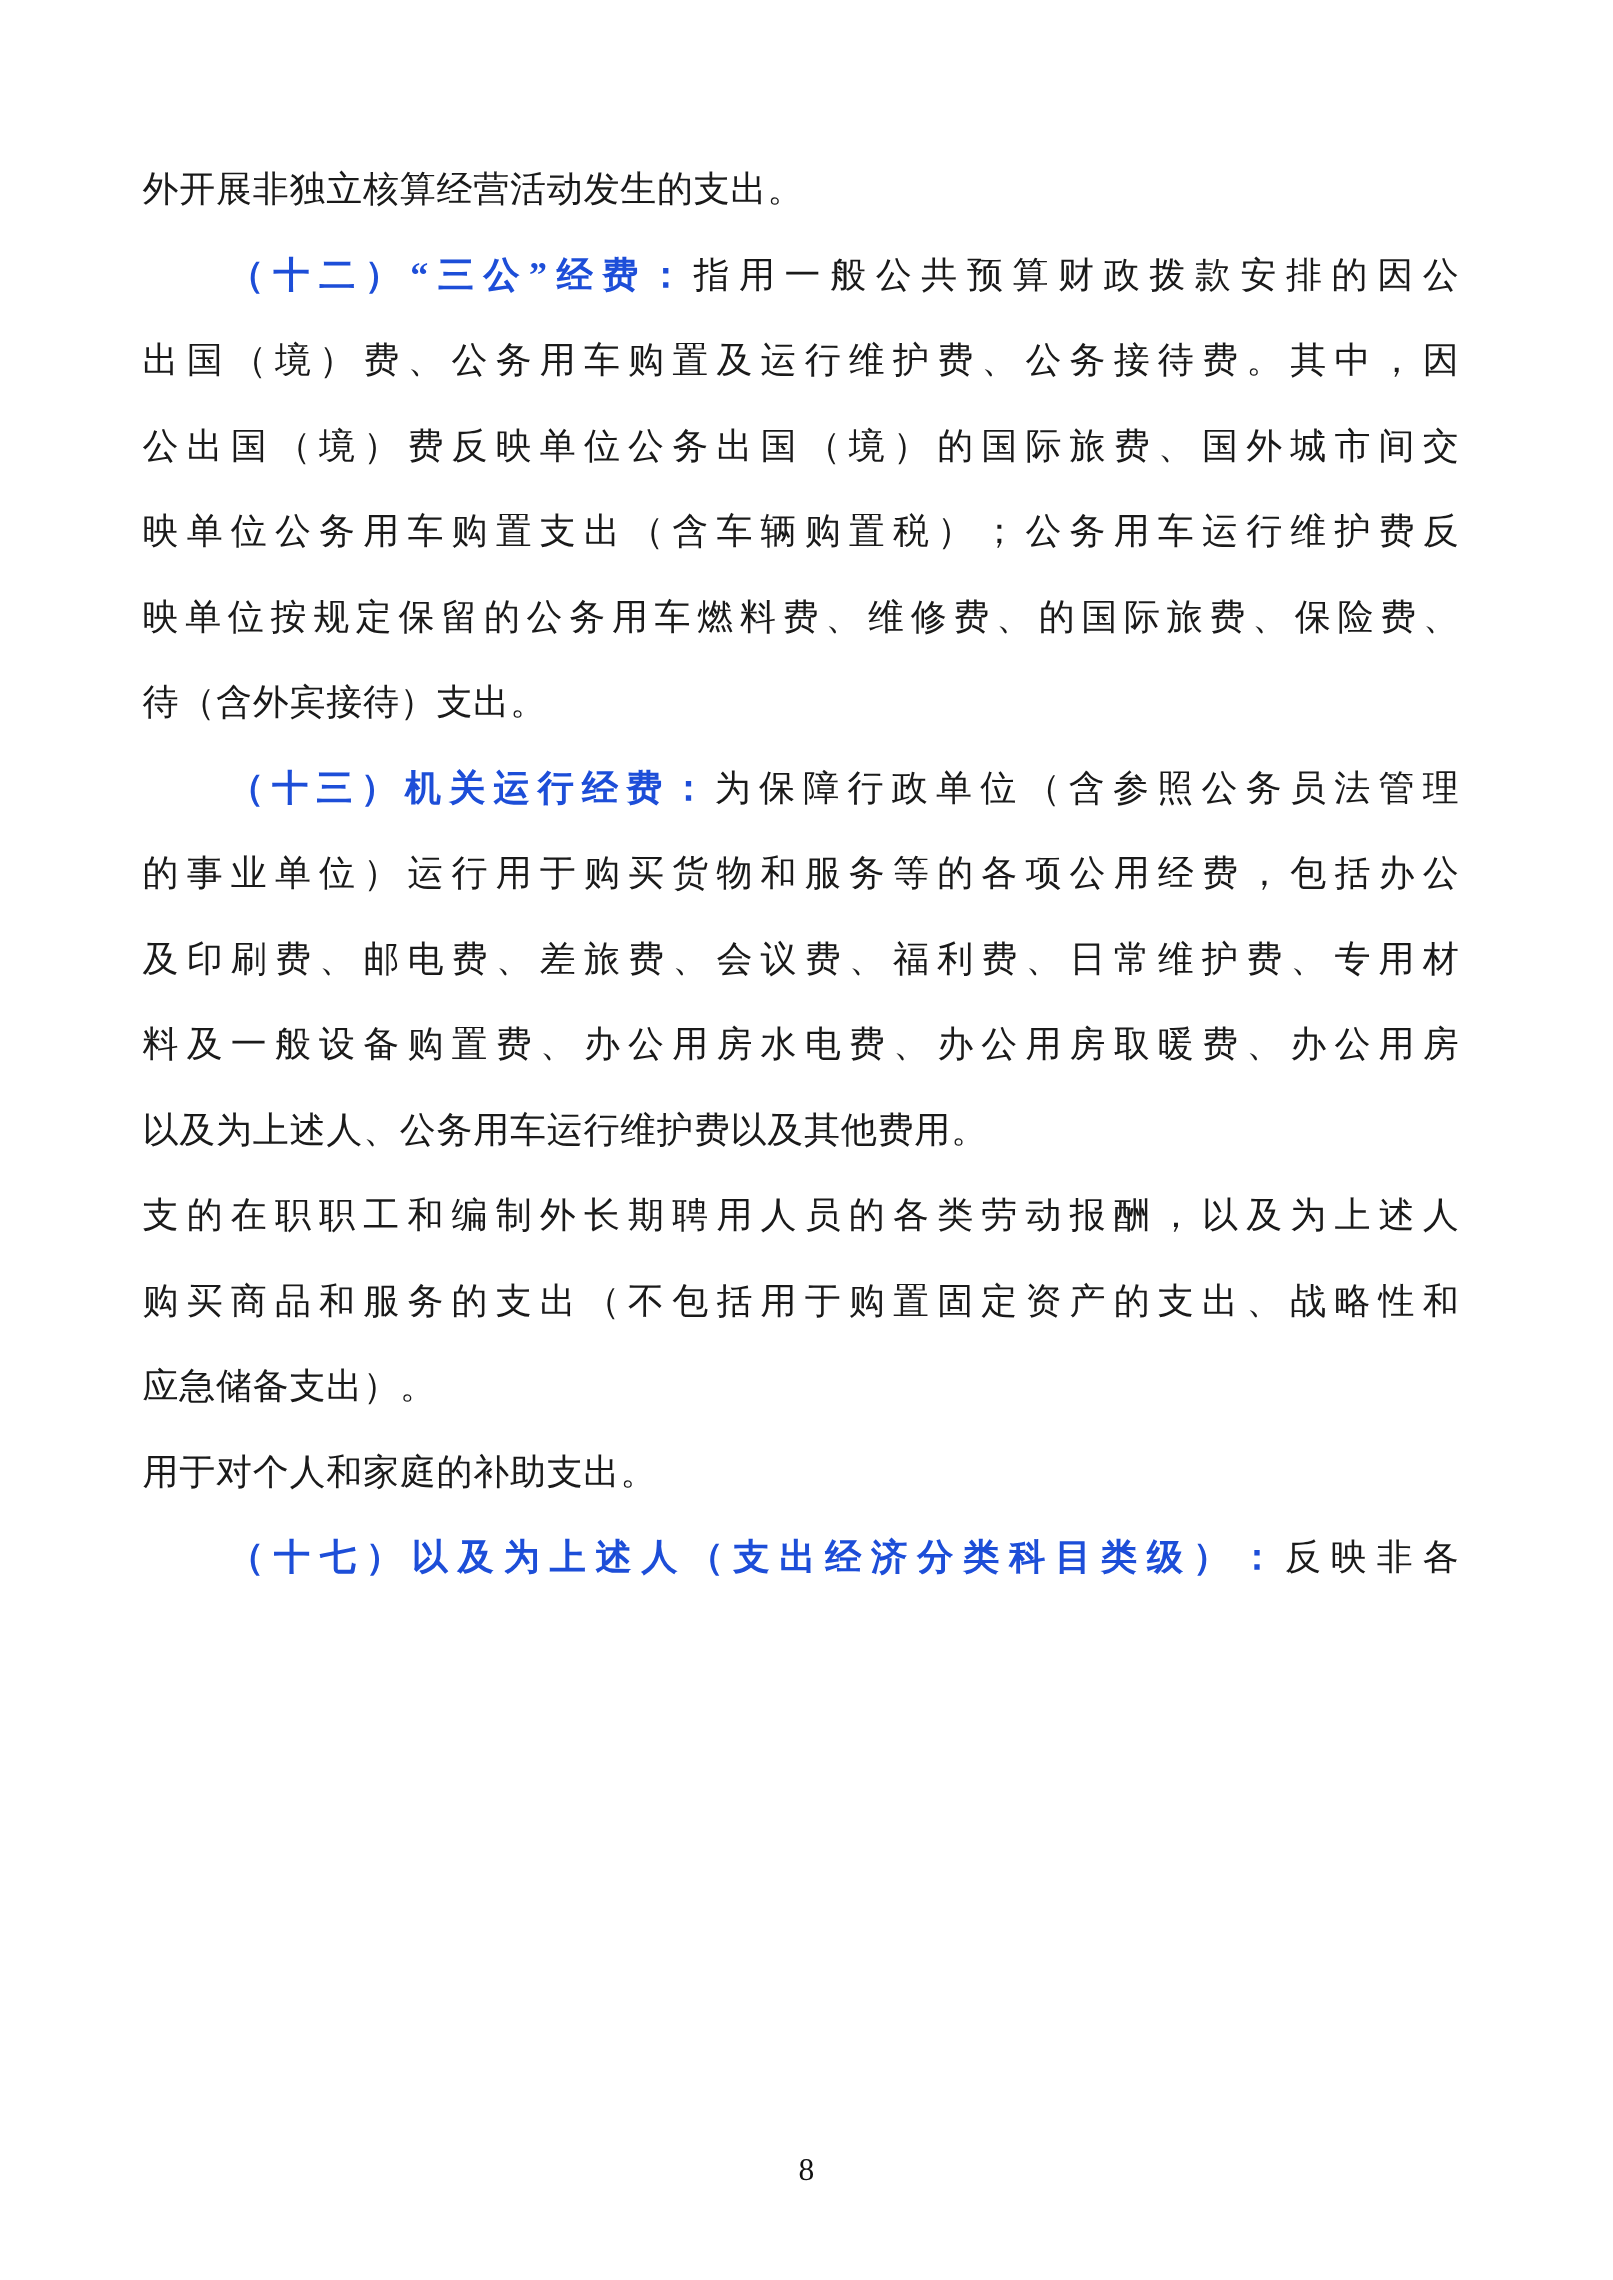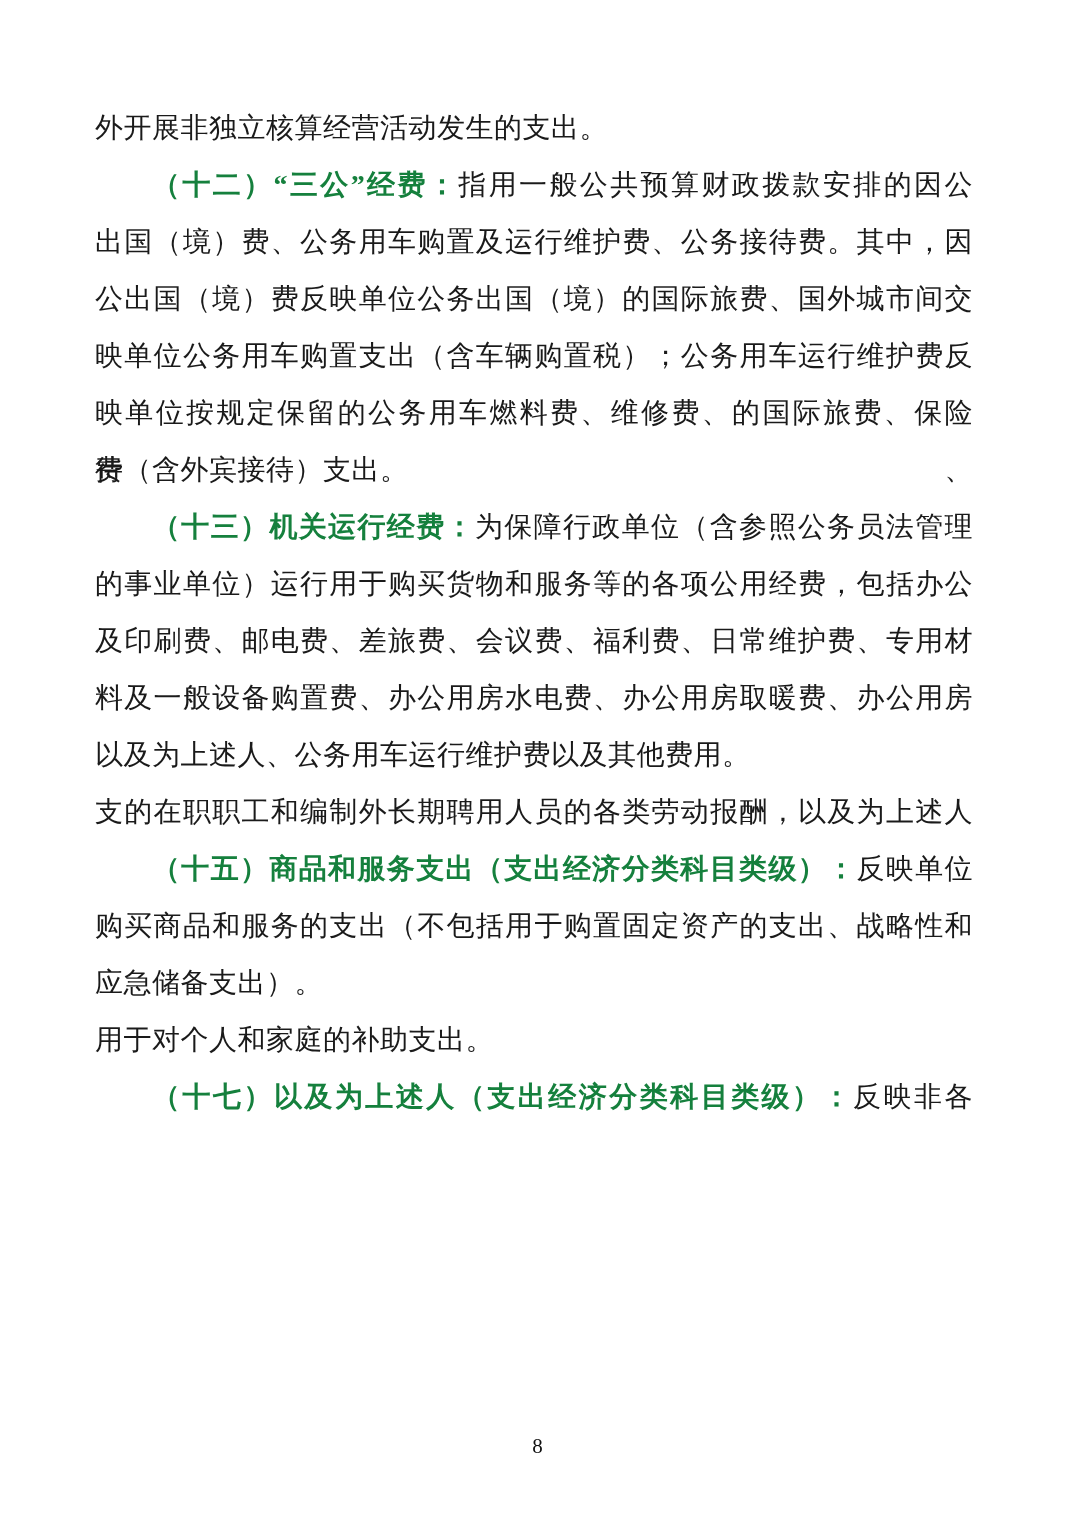--- a/index.html
+++ b/index.html
@@ -18,38 +18,38 @@
   }
   .text-body {
     position: absolute;
     left: 95px;
     top: 99px;
     width: 878px;
   }
   .line {
     height: 57px;
     line-height: 57px;
-    font-size: 28px;
+    font-size: 24px;
     text-align: justify;
     text-justify: distribute;
     letter-spacing: 0.5px;
     color: #1a1a1a;
   }
   .line.full {
     text-align-last: justify;
   }
   .line.short {
     text-align-last: left;
   }
   .line.indent {
     text-indent: 57px;
   }
   .seg.bold {
     font-weight: bold;
-    color: #15803d;
+    color: #1d4ed8;
   }
   .footer {
     position: absolute;
     left: 0;
     top: 1434px;
     width: 100%;
     text-align: center;
   }
   .pagenum {
     font-size: 21px;
@@ -68,21 +68,20 @@
       <div class="line full"><span class="seg">公出国（境）费反映单位公务出国（境）的国际旅费、国外城市间交</span></div>
       <div class="line full"><span class="seg">映单位公务用车购置支出（含车辆购置税）；公务用车运行维护费反</span></div>
       <div class="line full"><span class="seg">映单位按规定保留的公务用车燃料费、维修费、的国际旅费、保险费、</span></div>
       <div class="line short"><span class="seg">待（含外宾接待）支出。</span></div>
       <div class="line full indent"><span class="seg bold">（十三）机关运行经费：</span><span class="seg">为保障行政单位（含参照公务员法管理</span></div>
       <div class="line full"><span class="seg">的事业单位）运行用于购买货物和服务等的各项公用经费，包括办公</span></div>
       <div class="line full"><span class="seg">及印刷费、邮电费、差旅费、会议费、福利费、日常维护费、专用材</span></div>
       <div class="line full"><span class="seg">料及一般设备购置费、办公用房水电费、办公用房取暖费、办公用房</span></div>
       <div class="line short"><span class="seg">以及为上述人、公务用车运行维护费以及其他费用。</span></div>
       <div class="line full"><span class="seg">支的在职职工和编制外长期聘用人员的各类劳动报酬，以及为上述人</span></div>
-      <div class="line full indent"><span class="seg bold">（十五）商品和服务支出（支出经济分类科目类级）：</span><span class="seg">反映单位</span></div>
       <div class="line full"><span class="seg">购买商品和服务的支出（不包括用于购置固定资产的支出、战略性和</span></div>
       <div class="line short"><span class="seg">应急储备支出）。</span></div>
       <div class="line short"><span class="seg">用于对个人和家庭的补助支出。</span></div>
       <div class="line full indent"><span class="seg bold">（十七）以及为上述人（支出经济分类科目类级）：</span><span class="seg">反映非各</span></div>
     </main>
   <div class="footer">
     <span class="pagenum">8</span>
   </div>
 </div>
 

